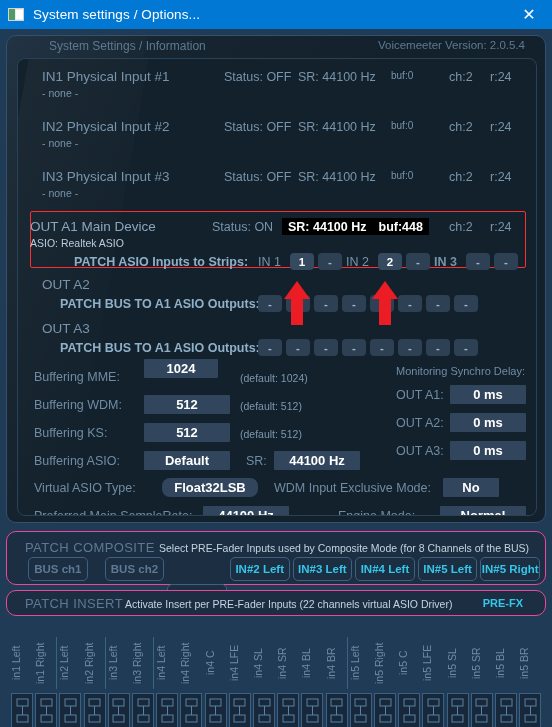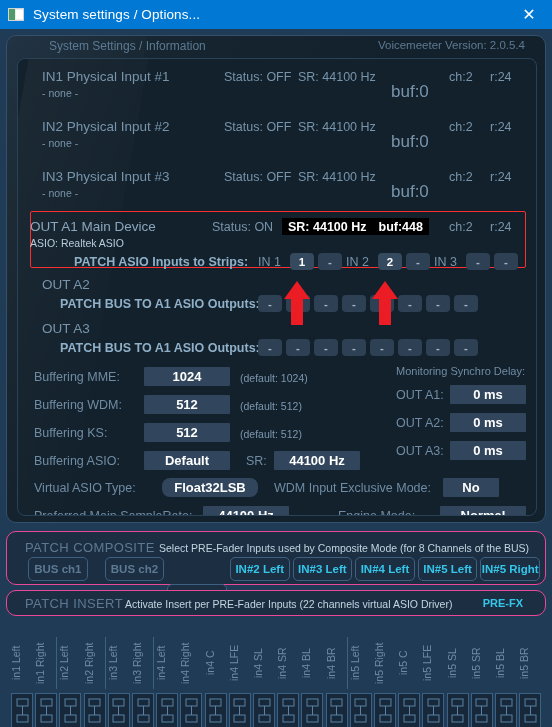--- a/index.html
+++ b/index.html
@@ -85,21 +85,21 @@
     transform: skewX(-10deg);
     pointer-events:none;
   }
 
   
   .dev { position:absolute; left:0; width:520px; }
   .dev .name { position:absolute; left:24px; top:0; color:#7794ab; font-size:13.5px; white-space:nowrap;}
   .dev .sub  { position:absolute; left:24px; top:18px; color:#7794ab; font-size:10.5px; }
   .dev .st   { position:absolute; left:206px; top:1px; color:#7794ab; font-size:12.5px; }
   .dev .sr   { position:absolute; left:280px; top:1px; color:#7794ab; font-size:12.5px; }
-  .dev .buf  { position:absolute; left:373px; top:1px; color:#7794ab; font-size:17px;margin-top:12px; }
+  .dev .buf  { position:absolute; left:373px; top:1px; color:#7794ab; font-size:10px; }
   .dev .ch   { position:absolute; left:431px; top:1px; color:#7794ab; font-size:12.5px; }
   .dev .res  { position:absolute; left:472px; top:1px; color:#7794ab; font-size:12.5px; }
 
   
   .a1box {
     position:absolute; left:12px; top:152px; width:496px; height:57px;
     border:1px solid #ff2d2d; border-radius:2px;
   }
   .a1 .name { left:12px; top:4px; color:#8aa6bc; }
   .a1 .sub  { left:12px; top:22px; color:#b9ccdb; font-size:10.5px; }
@@ -246,21 +246,21 @@
         <div class="res">r:24</div>
       </div>
       <div class="patchrow" style="left:56px; top:196px;">PATCH ASIO Inputs to Strips:</div>
       <div id="a1groups">
           <div class="inlbl" style="left: 240px; top: 196px;">IN 1</div>
           <div class="pbtn on" style="left: 272px; top: 194px;">1</div>
           <div class="pbtn" style="left: 300px; top: 194px;">-</div>
           <div class="inlbl" style="left: 328px; top: 196px;">IN 2</div>
           <div class="pbtn on" style="left: 360px; top: 194px;">2</div>
           <div class="pbtn" style="left: 388px; top: 194px;">-</div>
-          <div class="inlbl" style="left: 416px; top: 196px;">IN 3</div>
+          <div class="inlbl" style="left: 416px; top: 196px; font-weight: bold;">IN 3</div>
           <div class="pbtn" style="left: 448px; top: 194px;">-</div>
           <div class="pbtn" style="left: 476px; top: 194px;">-</div>
         </div>
 
       <div class="outlbl" style="left:24px; top:218px;">OUT A2</div>
       <div class="patchrow" style="left:42px; top:238px;">PATCH BUS TO A1 ASIO Outputs:</div>
       <div id="a2slots">
           <div class="pbtn" style="left: 240px; top: 236px;">-</div>
           <div class="pbtn" style="left: 268px; top: 236px;">-</div>
           <div class="pbtn" style="left: 296px; top: 236px;">-</div>
@@ -288,21 +288,21 @@
         <div class="head"></div>
           <div class="shaft"></div>
       </div>
       <div class="arrow" style="left:354px; top:222px;">
         <div class="head"></div>
           <div class="shaft"></div>
       </div>
 
       <div id="buffering">
           <div class="fl" style="left: 16px; top: 311px;">Buffering MME:</div>
-          <div class="fv" style="left: 126px; top: 308px; width: 86px;">1024</div>
+          <div class="fv" style="left: 126px; top: 300px; width: 74px;">1024</div>
           <div class="fd" style="left: 222px; top: 313px;">(default: 1024)</div>
           <div class="fl" style="left: 16px; top: 339px;">Buffering WDM:</div>
           <div class="fv" style="left: 126px; top: 336px; width: 86px;">512</div>
           <div class="fd" style="left: 222px; top: 341px;">(default: 512)</div>
           <div class="fl" style="left: 16px; top: 367px;">Buffering KS:</div>
           <div class="fv" style="left: 126px; top: 364px; width: 86px;">512</div>
           <div class="fd" style="left: 222px; top: 369px;">(default: 512)</div>
           <div class="fl" style="left: 16px; top: 395px;">Buffering ASIO:</div>
           <div class="fv" style="left: 126px; top: 392px; width: 86px;">Default</div>
           <div class="fl" style="left: 228px; top: 395px;">SR:</div>

